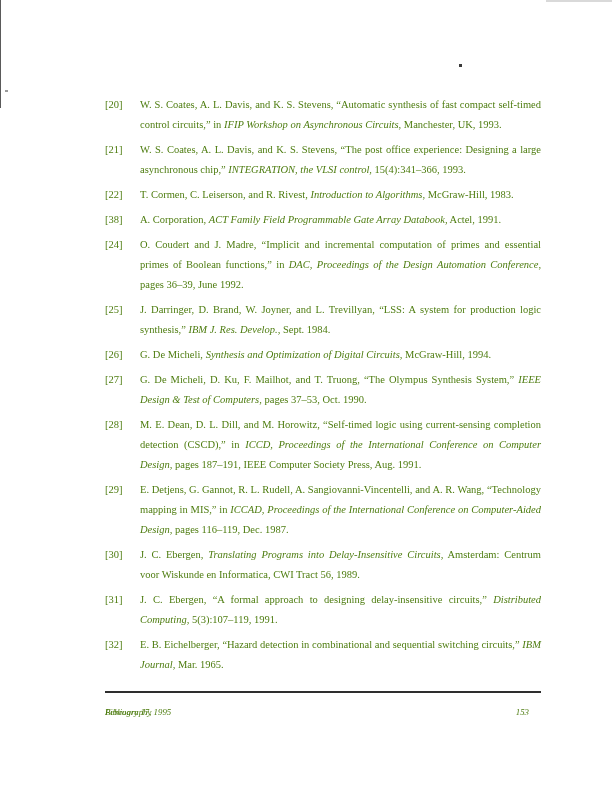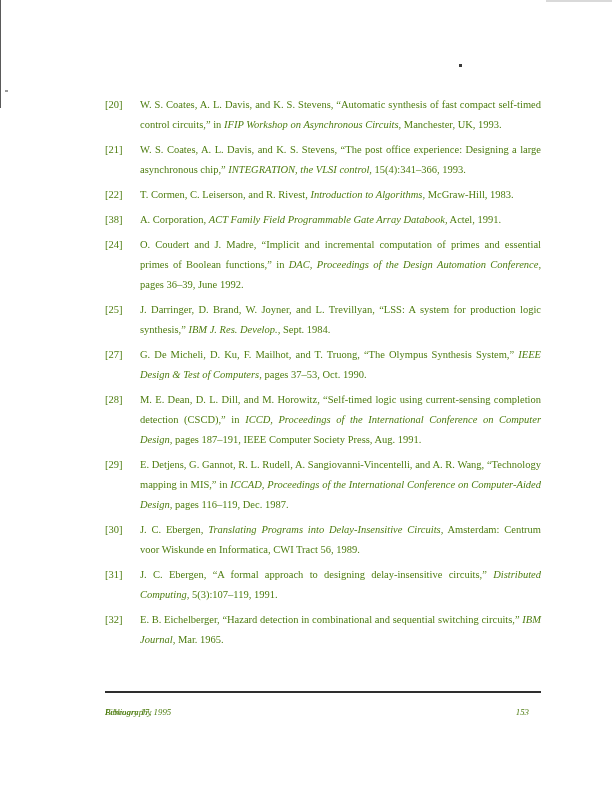--- a/index.html
+++ b/index.html
@@ -113,20 +113,24 @@
       </div>
       <div class="ref">
         <span class="ref-num">[24]</span>
         <div class="ref-body"><span>O. Coudert and J. Madre, “Implicit and incremental computation of primes and essential primes of Boolean functions,” in </span><span class="it">DAC, Proceedings of the Design Automation Conference</span><span>, pages 36–39, June 1992.</span></div>
       </div>
       <div class="ref">
         <span class="ref-num">[25]</span>
         <div class="ref-body"><span>J. Darringer, D. Brand, W. Joyner, and L. Trevillyan, “LSS: A system for production logic synthesis,” </span><span class="it">IBM J. Res. Develop.</span><span>, Sept. 1984.</span></div>
       </div>
       <div class="ref">
+        <span class="ref-num">[26]</span>
+        <div class="ref-body"><span>G. De Micheli, </span><span class="it">Synthesis and Optimization of Digital Circuits</span><span>, McGraw-Hill, 1994.</span></div>
+      </div>
+      <div class="ref">
         <span class="ref-num">[27]</span>
         <div class="ref-body"><span>G. De Micheli, D. Ku, F. Mailhot, and T. Truong, “The Olympus Synthesis System,” </span><span class="it">IEEE Design &amp; Test of Computers</span><span>, pages 37–53, Oct. 1990.</span></div>
       </div>
       <div class="ref">
         <span class="ref-num">[28]</span>
         <div class="ref-body"><span>M. E. Dean, D. L. Dill, and M. Horowitz, “Self-timed logic using current-sensing completion detection (CSCD),” in </span><span class="it">ICCD, Proceedings of the International Conference on Computer Design</span><span>, pages 187–191, IEEE Computer Society Press, Aug. 1991.</span></div>
       </div>
       <div class="ref">
         <span class="ref-num">[29]</span>
         <div class="ref-body"><span>E. Detjens, G. Gannot, R. L. Rudell, A. Sangiovanni-Vincentelli, and A. R. Wang, “Technology mapping in MIS,” in </span><span class="it">ICCAD, Proceedings of the International Conference on Computer-Aided Design</span><span>, pages 116–119, Dec. 1987.</span></div>

